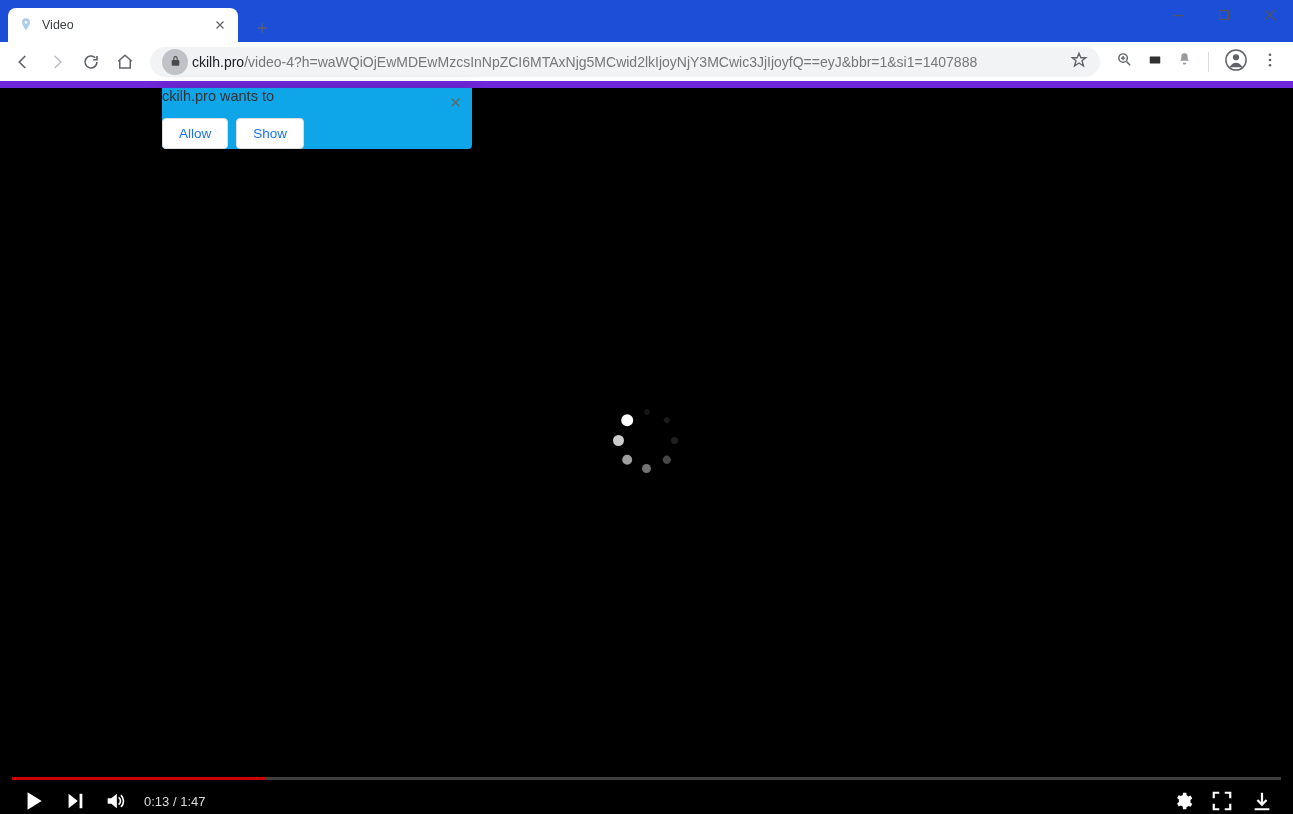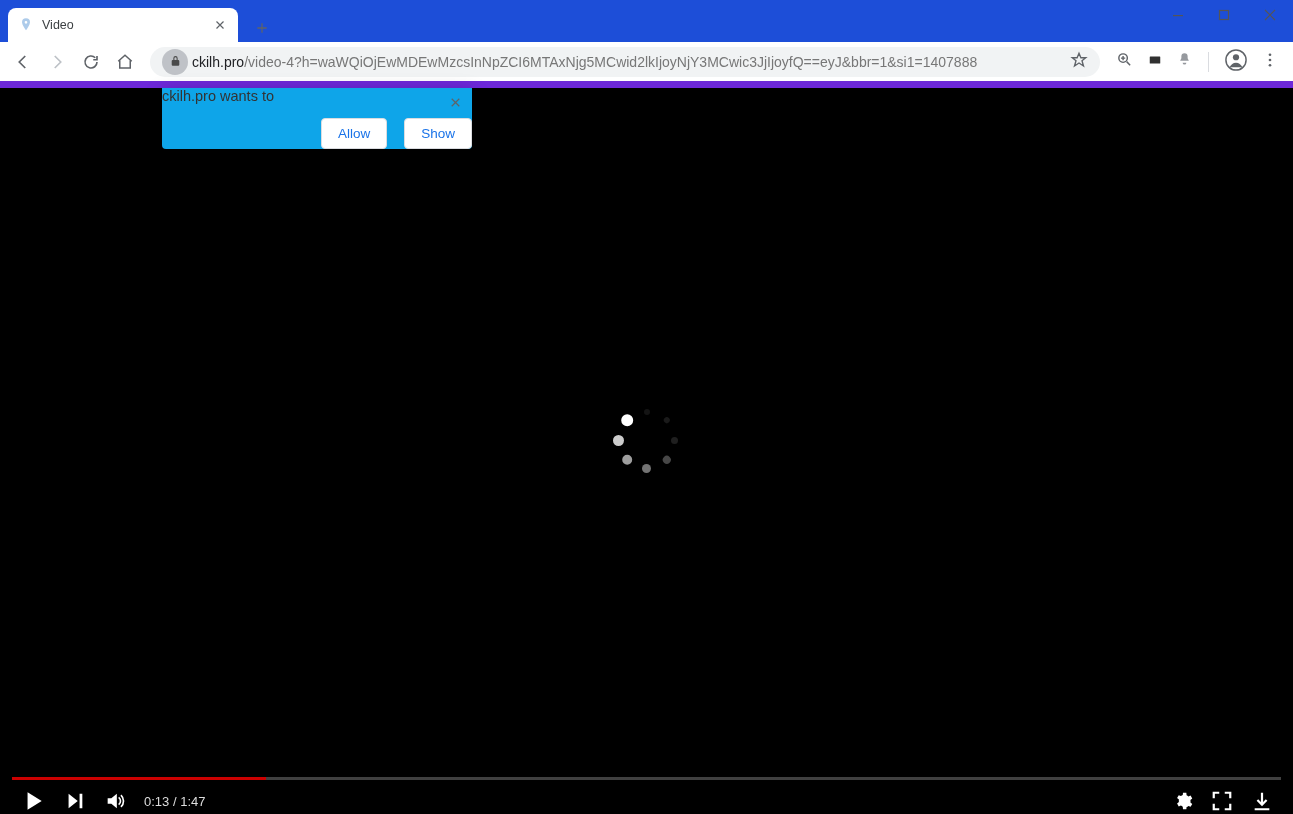--- a/index.html
+++ b/index.html
@@ -169,22 +169,21 @@
   .perm-row {
     display: flex;
     align-items: center;
     gap: 14px;
     margin-bottom: 20px;
   }
   .perm-row .bell { color: #5f6368; }
   .perm-row .perm-text { font-size: 13px; color: #333; }
   .perm-actions {
     display: flex;
-    justify-content: flex-end;
-    gap: 17px;
+    gap: 8px;
   }
   .perm-actions button {
     background: #fff;
     border: 1px solid #dadce0;
     border-radius: 4px;
     padding: 7px 16px;
     font-size: 13.5px;
     color: #1a73e8;
     cursor: pointer;
   }

